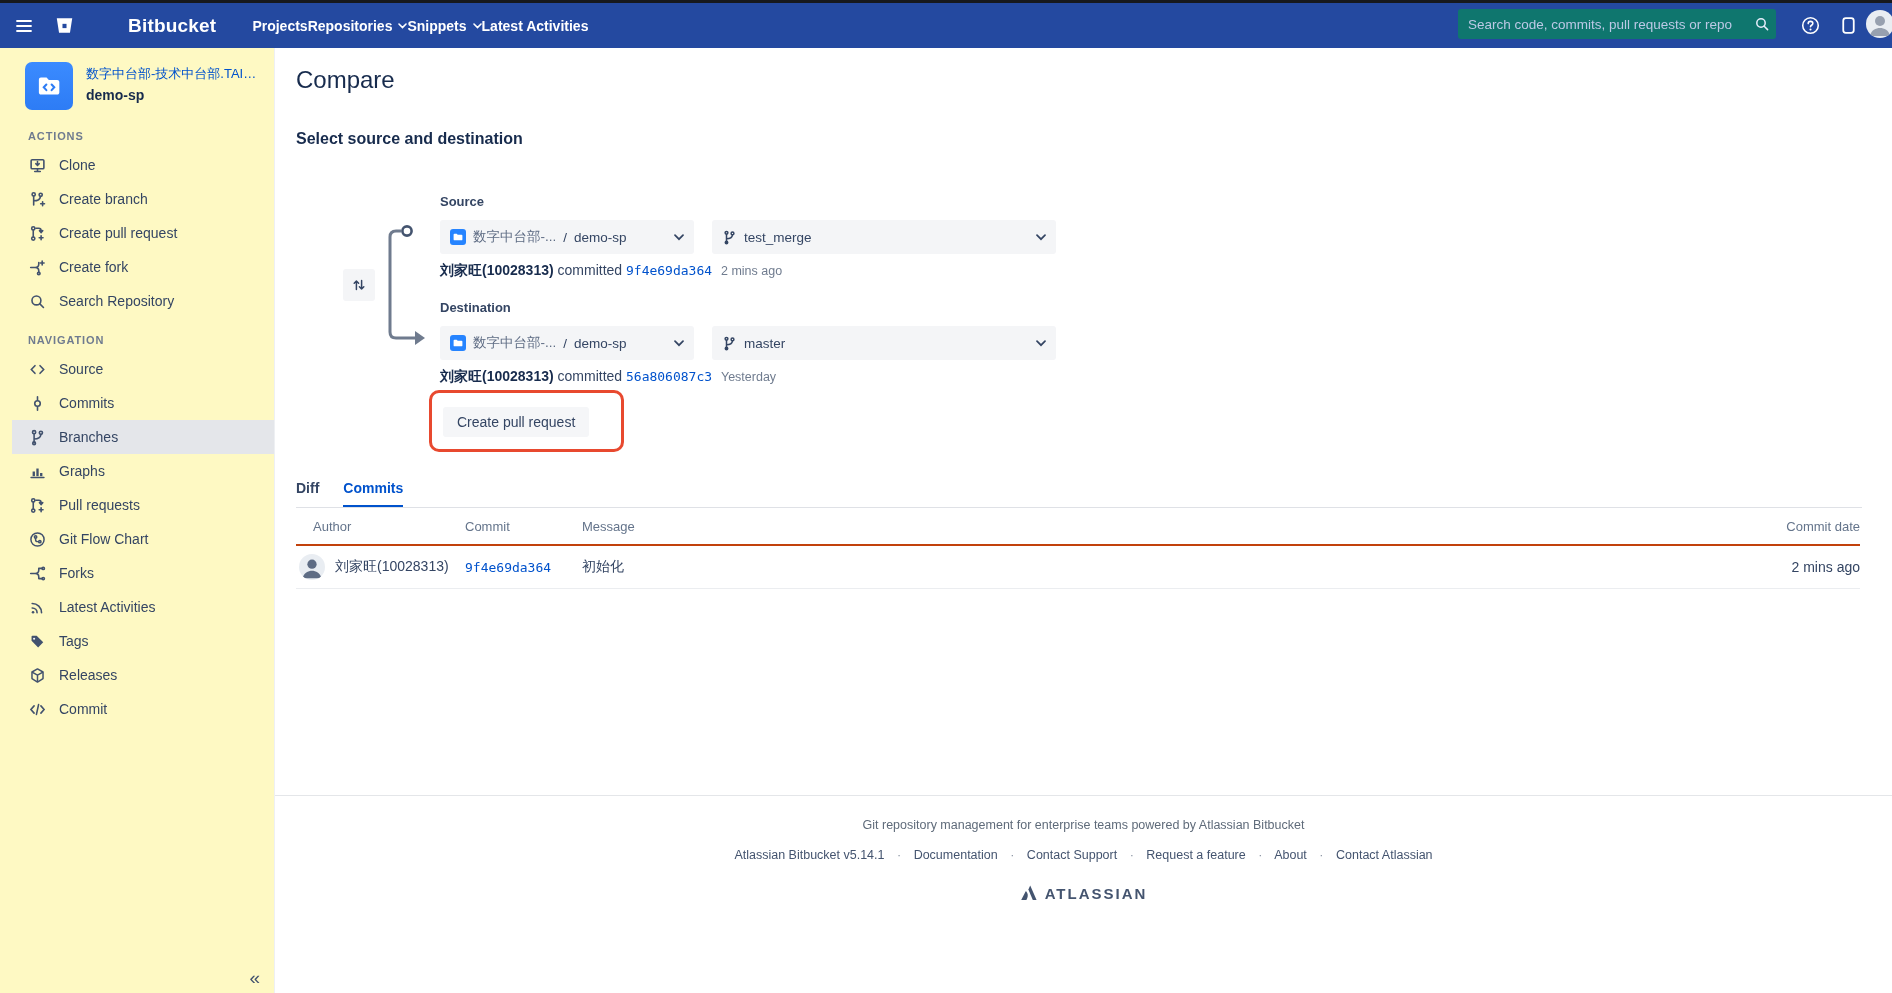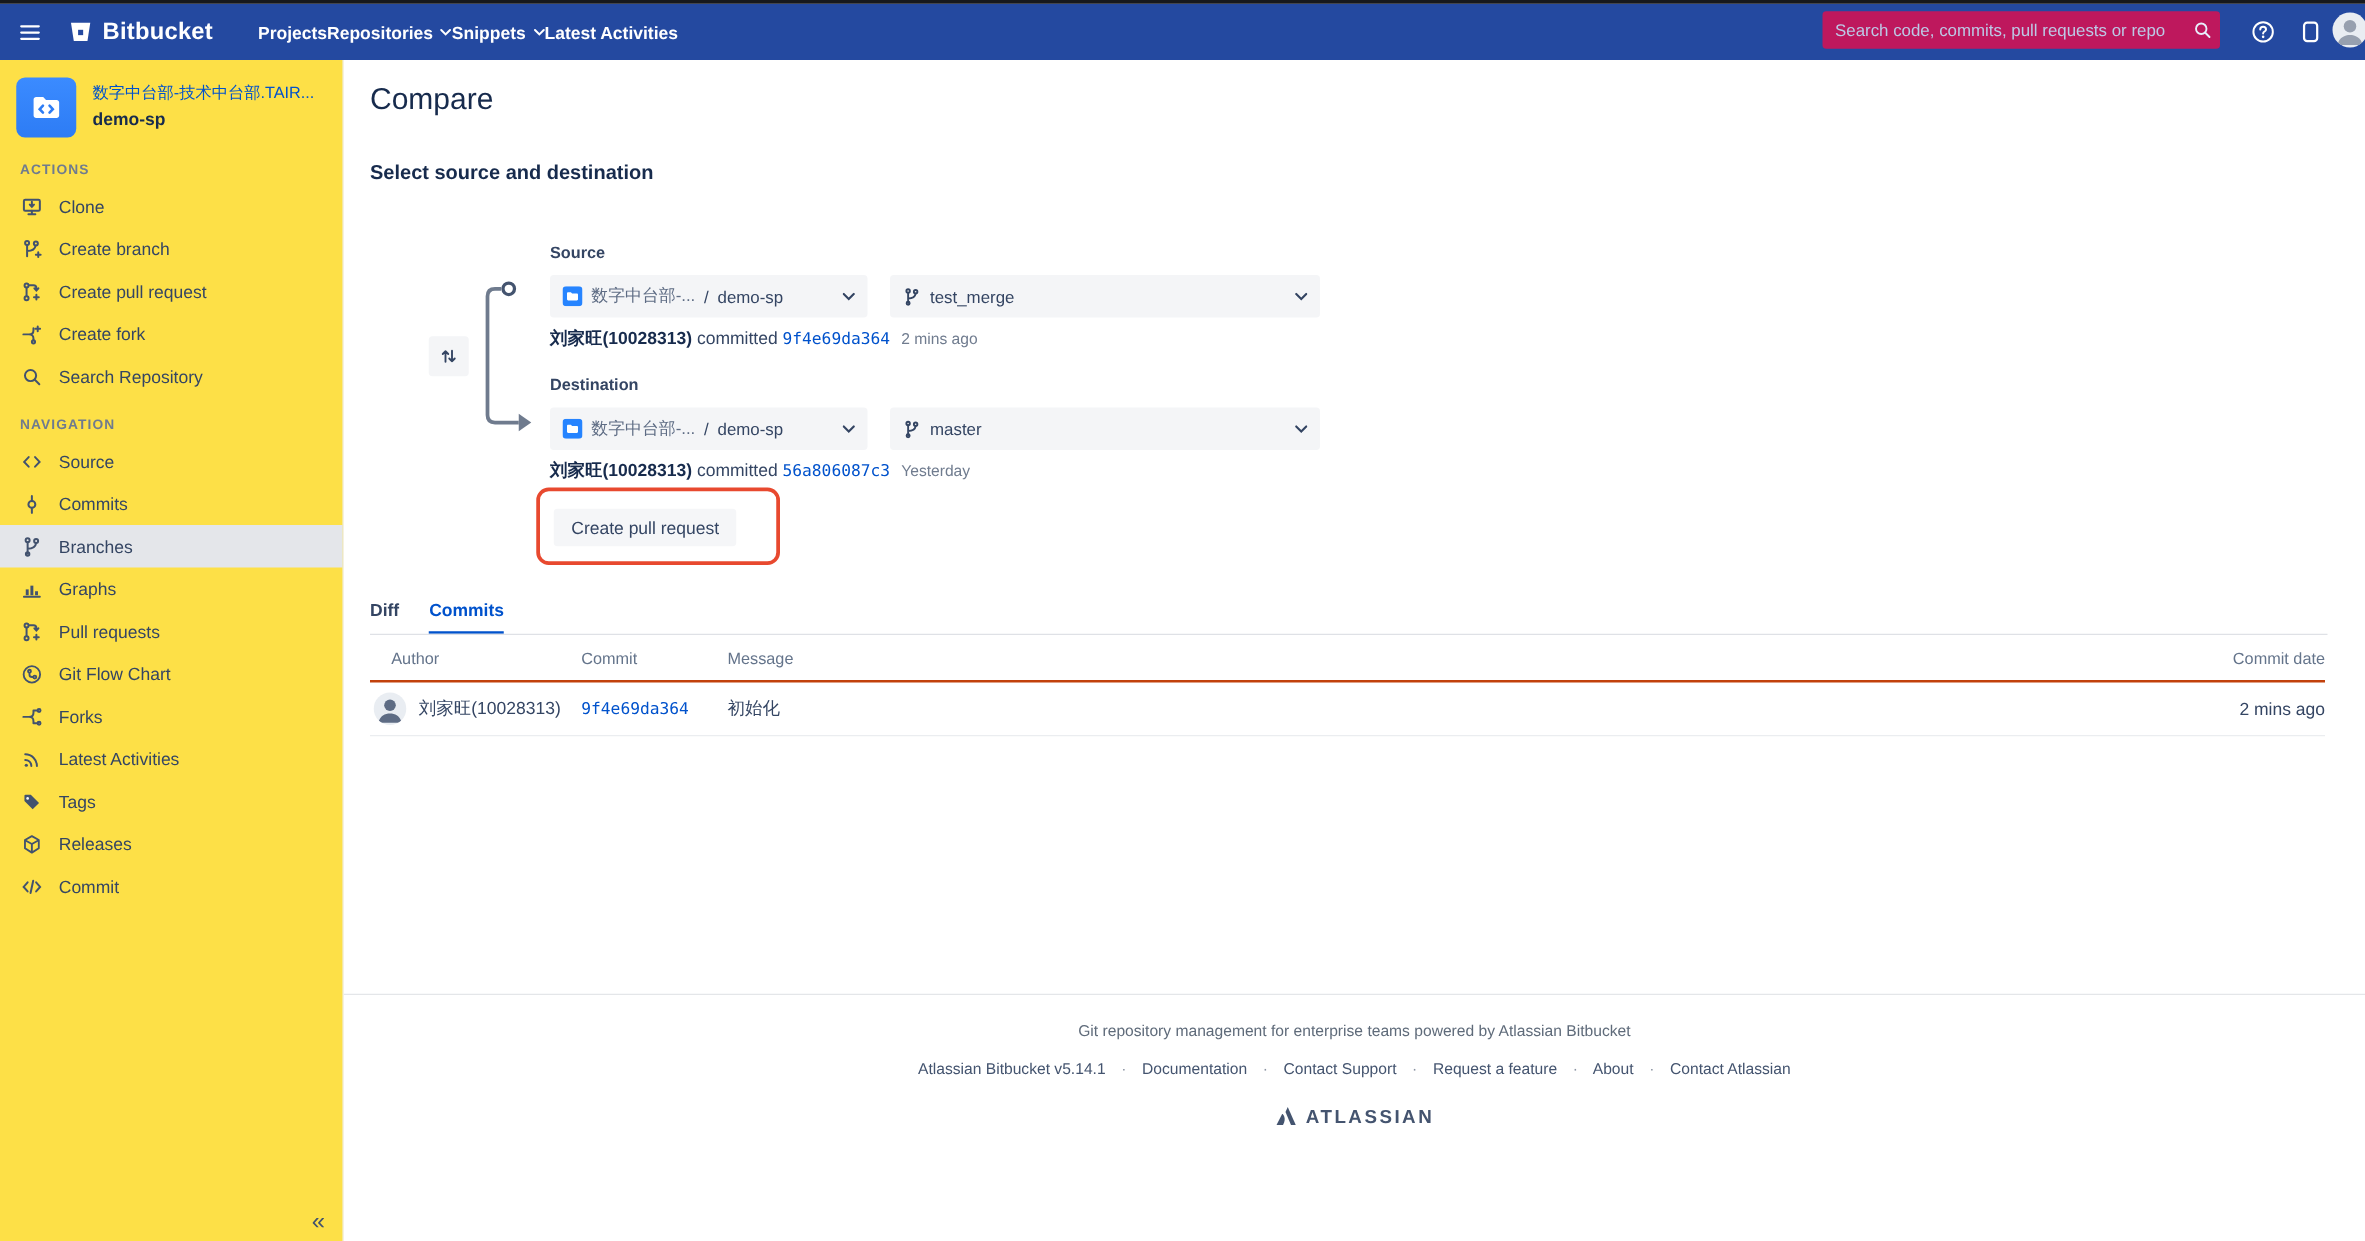--- a/index.html
+++ b/index.html
@@ -5,36 +5,36 @@
   * { margin:0; padding:0; box-sizing:border-box; }
   html,body { width:1892px; height:993px; overflow:hidden; background:#fff;
     font-family:"Liberation Sans","DejaVu Sans",sans-serif; color:#172b4d; }
 
   
   .topstrip { position:absolute; top:0; left:0; width:100%; height:3px; background:#17191d; z-index:60; }
   .navbar { position:absolute; top:3px; left:0; width:100%; height:45px; background:#2449a0;
     display:flex; align-items:center; z-index:50; }
   .hamburger { margin-left:13px; width:22px; height:22px; display:flex; align-items:center; justify-content:center; cursor:pointer; }
   .brand { display:flex; align-items:center; gap:8px; margin-left:20px; cursor:pointer; }
-  .brand-text { color:#fff; font-size:19px; font-weight:700; letter-spacing:.2px; }
+  .brand-text { color:#fff; font-size:19px; font-weight:700; letter-spacing:.2px;margin-left:46px; }
   .nav-links { display:flex; align-items:center; margin-left:36px; }
   .nav-link { color:#fff; font-size:14px; font-weight:600; display:flex; align-items:center; gap:6px; cursor:pointer; white-space:nowrap; }
-  .search-box { position:absolute; left:1458px; top:6px; width:318px; height:30px; background:#be185d; border-radius:3px; }
+  .search-box { position:absolute; left:1458px; top:6px; width:318px; height:30px; background:#0f766e; border-radius:3px; }
   .search-box input { width:100%; height:100%; background:transparent; border:none; outline:none;
     padding:0 28px 0 10px; font-size:13.5px; color:#cdd8ef; font-family:inherit; }
   .search-box input::placeholder { color:#bcc9e6; opacity:1; }
   .search-glyph { position:absolute; right:6px; top:7px; }
   .nav-icon { position:absolute; top:12px; cursor:pointer; }
   .nav-help { left:1800px; }
   .nav-switcher { left:1838px; }
   .nav-avatar { position:absolute; left:1866px; top:7px; width:28px; height:28px; border-radius:50%;
     background:#e9edf2; overflow:hidden; cursor:pointer; }
 
   
-  .sidebar { position:absolute; top:48px; left:0; width:275px; bottom:0; background:#fde047; border-right:1px solid #eef0f3; }
+  .sidebar { position:absolute; top:48px; left:0; width:275px; bottom:0; background:#fef9c3; border-right:1px solid #eef0f3;padding-left:12px; }
   .repo-head { display:flex; align-items:flex-start; gap:13px; padding:14px 12px 4px 13px; }
   .repo-avatar { width:48px; height:48px; border-radius:7px; background:linear-gradient(180deg,#3b8bff,#2d7cf5);
     flex:none; display:flex; align-items:center; justify-content:center; }
   .repo-titles { min-width:0; padding-top:3px; }
   .repo-project { display:block; font-size:13px; color:#0052cc; white-space:nowrap; overflow:hidden; text-overflow:ellipsis; max-width:190px; cursor:pointer; }
   .repo-name { display:block; font-size:14px; font-weight:700; color:#172b4d; margin-top:4px; cursor:pointer; }
   .side-section { font-size:11px; font-weight:700; letter-spacing:.08em; color:#6f7b8f; margin:16px 0 6px 16px; }
   .side-item { height:34px; display:flex; align-items:center; gap:13px; padding-left:16px; font-size:14px; color:#344563; cursor:pointer; }
   .side-item .ic { width:18px; height:18px; flex:none; display:flex; align-items:center; justify-content:center; }
   .side-item.active { background:#e4e6ea; }

